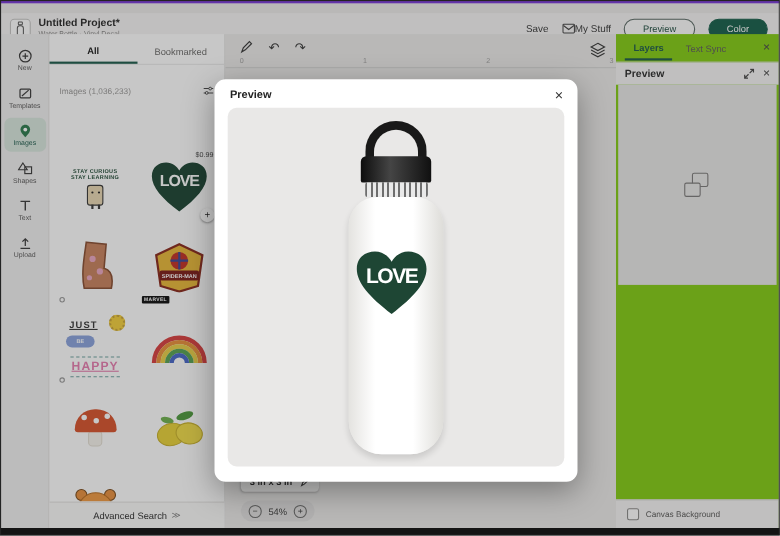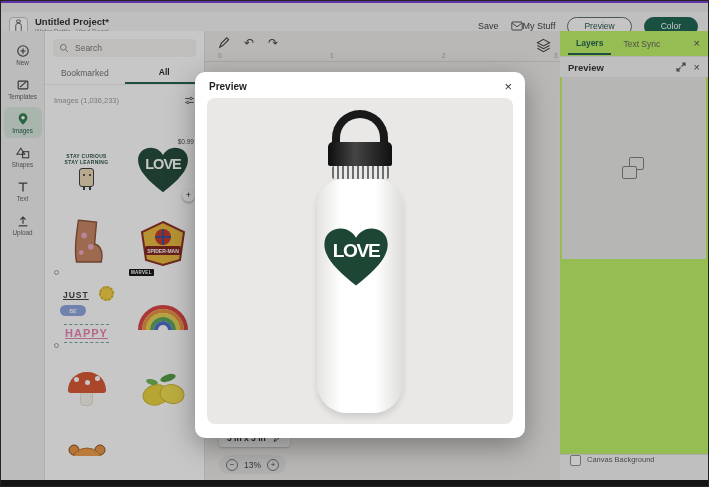--- a/index.html
+++ b/index.html
@@ -40,21 +40,21 @@
   .panel{position:absolute;left:45px;width:160px;top:31px;bottom:7px;background:#ffffff;
          border-right:1px solid #dddcdb;}
   .search-row{margin:8px 8px 0 8px;height:18px;background:#f4f3f2;border-radius:4px;
               display:flex;align-items:center;gap:4px;padding:0 6px;}
   .search-row input{border:none;background:transparent;outline:none;font-size:8.5px;width:110px;
                     font-family:"Liberation Sans",sans-serif;color:#444;}
   .ptabs{display:flex;height:24px;margin-top:4px;border-bottom:1px solid #ecebea;}
   .ptab{flex:1;display:flex;align-items:center;justify-content:center;font-size:8.5px;color:#6d6c6b;}
   .ptab.active{color:#222;font-weight:bold;border-bottom:2px solid #1f5c4d;}
   .results-row{height:18px;display:flex;align-items:center;justify-content:space-between;
-               padding:0 9px;font-size:7.5px;color:#9a9998;margin-top:6px;}
+               padding:0 9px;font-size:7.5px;color:#9a9998;margin-top:14px;}
   .tiles{display:grid;grid-template-columns:1fr 1fr;gap:3px;padding:0 5px;position:absolute;
          top:104px;bottom:24px;left:0;right:0;overflow:hidden;}
   .tile{height:70px;position:relative;display:flex;flex-direction:column;align-items:center;
         justify-content:center;background:#fff;border-radius:4px;}
   .adv-footer{position:absolute;bottom:0;left:0;right:0;height:24px;border-top:1px solid #e4e3e2;
               background:#fafaf9;display:flex;align-items:center;justify-content:center;gap:4px;
               font-size:8.5px;color:#2e2e2e;}
   .adv-footer .chev{font-size:8px;color:#777;}
 
   
@@ -97,36 +97,36 @@
   .rnum{position:absolute;top:0;font-size:6.5px;color:#a3a2a1;}
   .size-chip{position:absolute;left:14px;top:398px;background:#f8f8f7;border-radius:4px;
              box-shadow:0 1px 2px rgba(0,0,0,.2);display:flex;align-items:center;gap:6px;
              padding:4px 8px;font-size:8.5px;font-weight:bold;color:#2c2c2c;}
   .zoom-pill{position:absolute;left:14px;top:424px;height:19px;background:#e2e1e0;border-radius:10px;
              display:flex;align-items:center;gap:6px;padding:0 7px;font-size:8.5px;color:#3b3b3b;}
   .zbtn{width:12px;height:12px;border:1px solid #6f6f6f;border-radius:50%;display:flex;align-items:center;
         justify-content:center;font-size:8px;line-height:1;color:#3b3b3b;}
 
   
-  .rpanel{position:absolute;right:1px;width:148px;top:31px;bottom:7px;background:#bef264;}
+  .rpanel{position:absolute;right:1px;width:148px;top:31px;bottom:7px;background:#84cc16;}
   .rtabs{height:26px;display:flex;align-items:center;border-bottom:1px solid #e6e5e4;padding:0 8px;gap:4px;}
   .rtab{font-size:8.5px;color:#5f5e5d;padding:6px 8px 5px 8px;}
   .rtab.active{color:#1f5c4d;font-weight:bold;border-bottom:2px solid #1f5c4d;}
   .rtabs .spacer{flex:1;}
   .rclose{font-size:11px;color:#4a4a4a;line-height:1;}
   .pvheader{height:20px;display:flex;align-items:center;padding:0 8px;gap:8px;background:#f6f5f5;}
   .pvtitle{font-size:9.5px;font-weight:bold;color:#2e2e2e;flex:1;}
   .pvbody{position:absolute;top:46px;left:2px;right:2px;height:182px;background:#e9e8e7;
           display:flex;align-items:center;justify-content:center;}
   .stack-icon{position:relative;width:24px;height:22px;}
   .stack-icon .b{position:absolute;top:0;left:7px;width:15px;height:13px;border:1.4px solid #7e7d7c;border-radius:2px;}
   .stack-icon .f{position:absolute;bottom:0;left:0;width:15px;height:13px;border:1.4px solid #7e7d7c;
                  border-radius:2px;background:#e9e8e7;}
   .cb-row{position:absolute;bottom:0;left:0;right:0;height:26px;border-top:1px solid #dcdbda;
-          display:flex;gap:6px;padding:0 10px;background:#f6f5f5;}
+          display:flex;align-items:center;gap:6px;padding:0 10px;background:#f6f5f5;}
   .cbx{width:11px;height:11px;border:1px solid #8d8c8b;border-radius:2px;background:#fff;}
   .cb-lbl{font-size:7.5px;color:#5a5958;}
 
   
   .overlay{position:absolute;left:0;right:0;top:0;bottom:7px;background:rgba(32,32,32,.25);z-index:40;}
   .modal{position:absolute;left:195px;top:72px;width:330px;height:366px;background:#fff;border-radius:10px;
          box-shadow:0 8px 28px rgba(0,0,0,.35);z-index:50;}
   .mhead{display:flex;align-items:center;justify-content:space-between;padding:8px 13px 5px 14px;}
   .mtitle{font-size:10px;font-weight:bold;color:#222;}
   .mclose{font-size:13px;color:#333;line-height:1;}
@@ -215,30 +215,23 @@
     <div class="rail-item">
       <svg width="14" height="14" viewBox="0 0 16 16">
           <path d="M3 13.5 H13" stroke="#3d3d3d" stroke-width="1.3"></path>
           <path d="M8 11 V4 M5 6.5 L8 3.5 L11 6.5" fill="none" stroke="#3d3d3d" stroke-width="1.3"></path>
         </svg>
       <span class="lbl">Upload</span>
     </div>
   </div>
 
   <div class="panel">
-    <div class="search-row">
-      <svg width="10" height="10" viewBox="0 0 14 14">
-          <circle cx="6" cy="6" r="4" fill="none" stroke="#8b8a89" stroke-width="1.4"></circle>
-          <path d="M9 9 L12.5 12.5" stroke="#8b8a89" stroke-width="1.4"></path>
-        </svg>
-      <input placeholder="Search" style="">
-    </div>
     <div class="ptabs">
+      <div class="ptab active">All</div>
       <div class="ptab">Bookmarked</div>
-      <div class="ptab active">All</div>
     </div>
     <div class="results-row">
       <span>Images (1,036,233)</span>
       <svg width="11" height="11" viewBox="0 0 14 14">
           <path d="M1.5 4.5 H12.5 M1.5 9.5 H12.5" stroke="#4a4a4a" stroke-width="1.2"></path>
           <circle cx="9" cy="4.5" r="1.6" fill="#fff" stroke="#4a4a4a" stroke-width="1.1"></circle>
           <circle cx="5" cy="9.5" r="1.6" fill="#fff" stroke="#4a4a4a" stroke-width="1.1"></circle>
         </svg>
     </div>
 
@@ -326,20 +319,24 @@
           <circle cx="22" cy="22" r="16" fill="#ef9a43" stroke="#b96f24"></circle>
           <ellipse cx="22" cy="29" rx="9" ry="7" fill="#fbe9cf"></ellipse>
           <circle cx="16" cy="19" r="1.6" fill="#222"></circle>
             <circle cx="28" cy="19" r="1.6" fill="#222"></circle>
           <path d="M20 26 H24 L22 28.5 Z" fill="#6a3a14"></path>
           <path d="M19 31 Q22 34 25 31" fill="none" stroke="#6a3a14" stroke-width="1.2"></path>
         </svg>
       </div>
     </div>
 
+    <div class="adv-footer">
+      <span>Advanced Search</span>
+      <span class="chev">≫</span>
+    </div>
   </div>
 
   <div class="canvas">
     <div class="ctoolbar">
       <svg width="13" height="13" viewBox="0 0 14 14">
           <path d="M3 12 L4.5 8 L10.5 2 L12.5 4 L6.5 10 Z" fill="none" stroke="#3c3c3c" stroke-width="1.2"></path>
         </svg>
       <span class="cicon">↶</span>
       <span class="cicon">↷</span>
     </div>
@@ -355,21 +352,21 @@
       <span class="rnum" style="left:349px">3</span>
     </div>
     <div class="size-chip">
       <span>3 in x 3 in</span>
       <svg width="10" height="10" viewBox="0 0 14 14">
           <path d="M3 12 L4.5 8 L10.5 2 L12.5 4 L6.5 10 Z" fill="none" stroke="#3c3c3c" stroke-width="1.3"></path>
         </svg>
     </div>
     <div class="zoom-pill">
       <span class="zbtn">−</span>
-      <span>13%</span>
+      <span>54%</span>
       <span class="zbtn">+</span>
     </div>
   </div>
 
   <div class="rpanel">
     <div class="rtabs">
       <span class="rtab active">Layers</span>
       <span class="rtab">Text Sync</span>
       <span class="spacer"></span>
       <span class="rclose">×</span>

